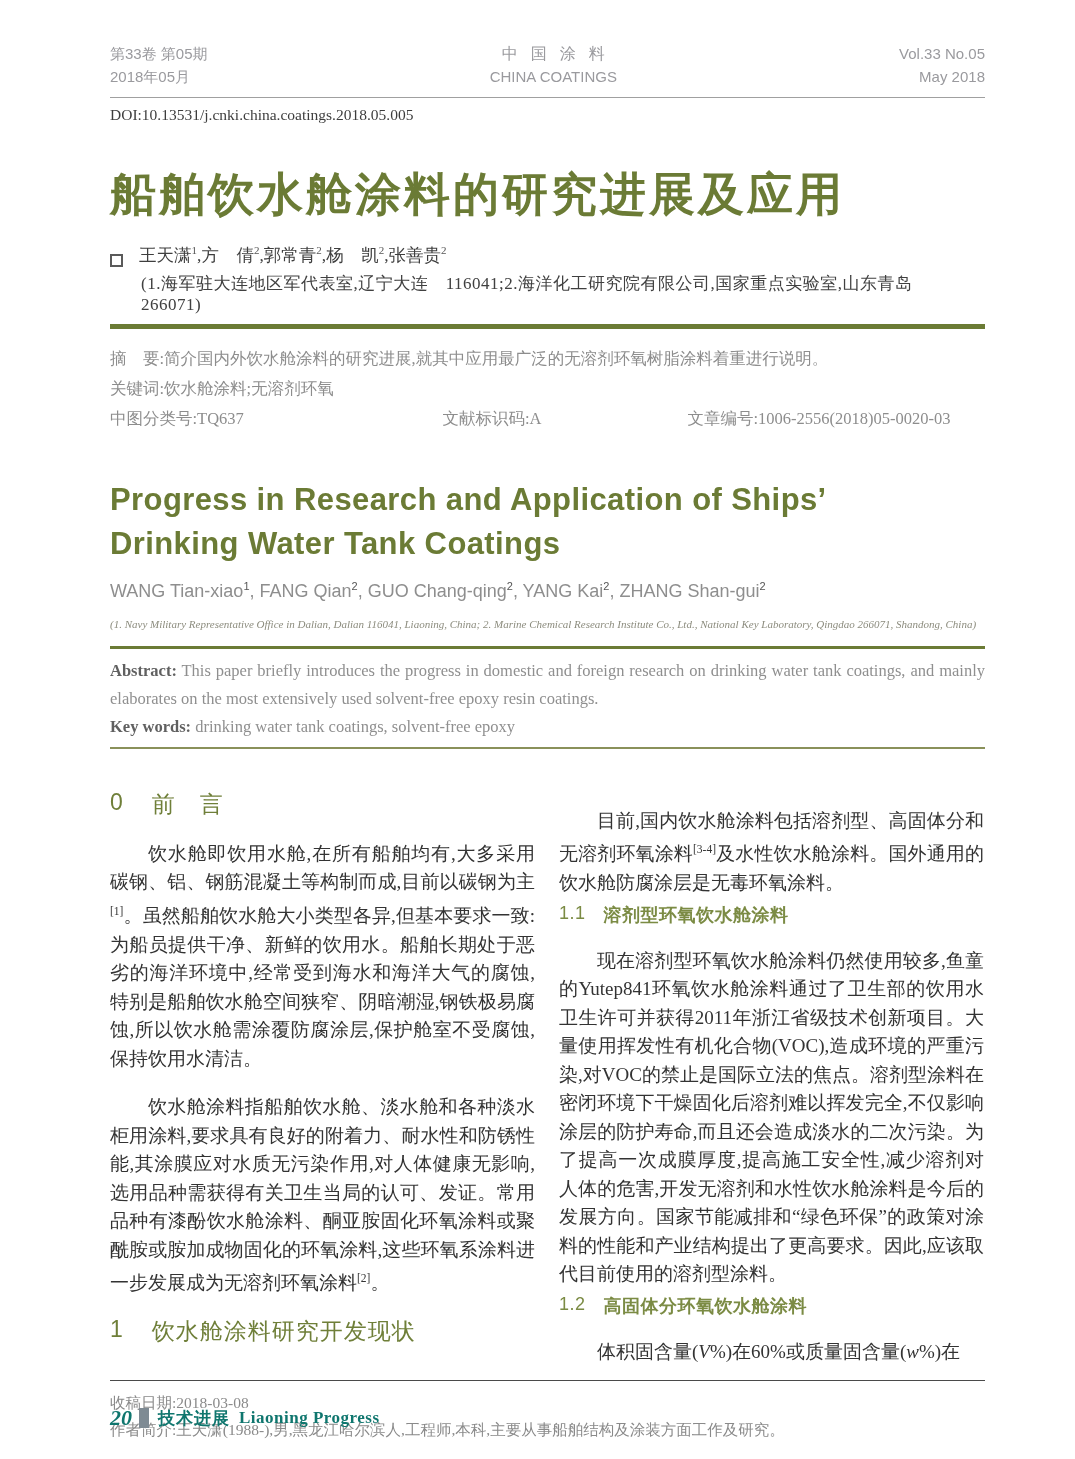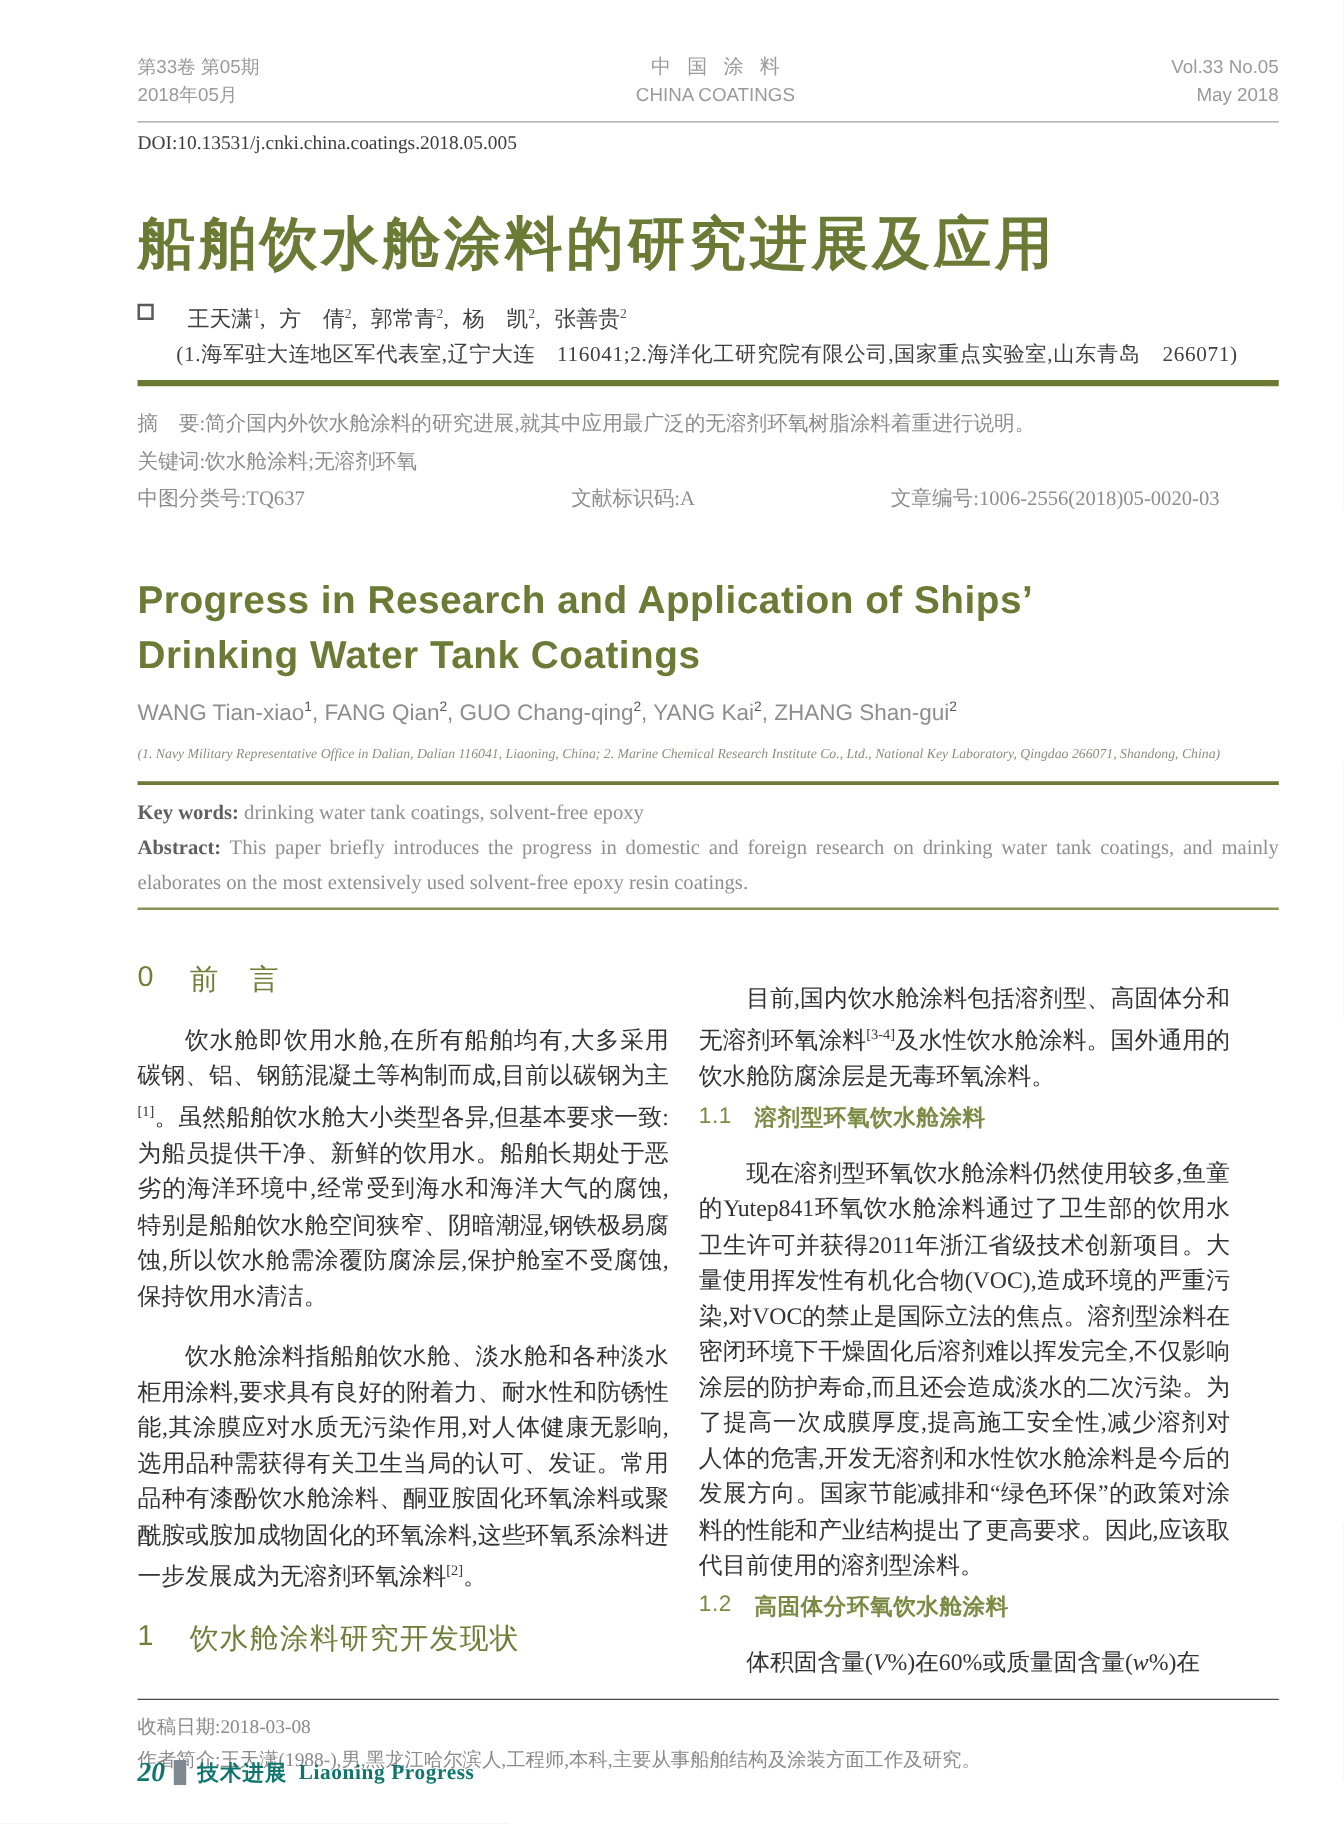--- a/index.html
+++ b/index.html
@@ -1,41 +1,41 @@
 <!DOCTYPE html>
 <html><head>
 <meta charset="utf-8">
 <style>
   * { margin:0; padding:0; box-sizing:border-box; }
   html,body { background:#e8e8e8; }
   .page {
     width:1075px; height:1459px; background:#ffffff; position:relative; overflow:hidden;
     margin:0 auto; font-family:"Liberation Serif", serif;
-    padding:42px 52px 0 110px;
+    padding:42px 90px 0 110px;
   }
   
   .jheader {
     display:flex; justify-content:space-between; align-items:flex-start;
     border-bottom:1px solid #a0a0a0; padding-bottom:9px;
     color:#9a9a9e; font-family:"Liberation Sans", sans-serif;
     font-size:15px; line-height:23px;
   }
   .jheader .hcol-c { text-align:center; }
   .jheader .hcol-r { text-align:right; }
   .journal-cn { letter-spacing:13px; padding-left:13px; font-size:16px; }
   .doi { margin-top:8px; font-size:15.5px; color:#3d3d3d; }
 
   
   .cn-title {
     margin-top:44px; font-family:"Liberation Sans", sans-serif; font-weight:700;
     font-size:46px; letter-spacing:3px; color:#6b7b35; line-height:1.15;
   }
   .authors-cn {
     margin-top:22px; font-size:17.5px; color:#3e3e3e;
-    display:flex; align-items:flex-start;gap:11px;
+    display:flex; align-items:flex-end;
   }
   .author-marker { width:13px; height:13px; border:2px solid #5a5a5a; display:inline-block; margin-right:16px; }
   .authors-cn sup, .en-authors sup { font-size:11px; vertical-align:super; color:#555; }
   .affil-cn { margin-top:5px; font-size:17px; color:#404040; padding-left:31px; letter-spacing:0.5px; }
   .rule-thick { margin-top:9px; height:5px; background:#6b7b35; }
 
   
   .cn-meta { margin-top:15px; font-size:16.5px; color:#8d8d8d; line-height:30px; }
   .cn-meta-row { display:flex; }
   .cn-meta-row .m1 { flex:0 0 38%; }
@@ -140,22 +140,22 @@
   <div class="en-authors">
     <span><span>WANG Tian-xiao</span><sup>1</sup><span>, </span></span>
     <span><span>FANG Qian</span><sup>2</sup><span>, </span></span>
     <span><span>GUO Chang-qing</span><sup>2</sup><span>, </span></span>
     <span><span>YANG Kai</span><sup>2</sup><span>, </span></span>
     <span><span>ZHANG Shan-gui</span><sup>2</sup><span></span></span>
   </div>
   <div class="en-affil">(1. Navy Military Representative Office in Dalian, Dalian 116041, Liaoning, China; 2. Marine Chemical Research Institute Co., Ltd., National Key Laboratory, Qingdao 266071, Shandong, China)</div>
   <div class="rule-med"></div>
   <div class="en-abstract">
+    <div><span class="blabel">Abstract:</span><span> This paper briefly introduces the progress in domestic and foreign research on drinking water tank coatings, and mainly elaborates on the most extensively used solvent-free epoxy resin coatings.</span></div>
     <div><span class="blabel">Key words:</span><span> drinking water tank coatings, solvent-free epoxy</span></div>
-    <div><span class="blabel">Abstract:</span><span> This paper briefly introduces the progress in domestic and foreign research on drinking water tank coatings, and mainly elaborates on the most extensively used solvent-free epoxy resin coatings.</span></div>
   </div>
   <div class="rule-thin"></div>
 
   <div class="columns">
     <div class="col">
       <div class="sec-h">
         <span class="num">0</span>
         <span>前　言</span>
       </div>
       <p class="body-p"><span>饮水舱即饮用水舱,在所有船舶均有,大多采用碳钢、铝、钢筋混凝土等构制而成,目前以碳钢为主</span><sup class="ref">[1]</sup><span>。虽然船舶饮水舱大小类型各异,但基本要求一致:为船员提供干净、新鲜的饮用水。船舶长期处于恶劣的海洋环境中,经常受到海水和海洋大气的腐蚀,特别是船舶饮水舱空间狭窄、阴暗潮湿,钢铁极易腐蚀,所以饮水舱需涂覆防腐涂层,保护舱室不受腐蚀,保持饮用水清洁。</span></p>

